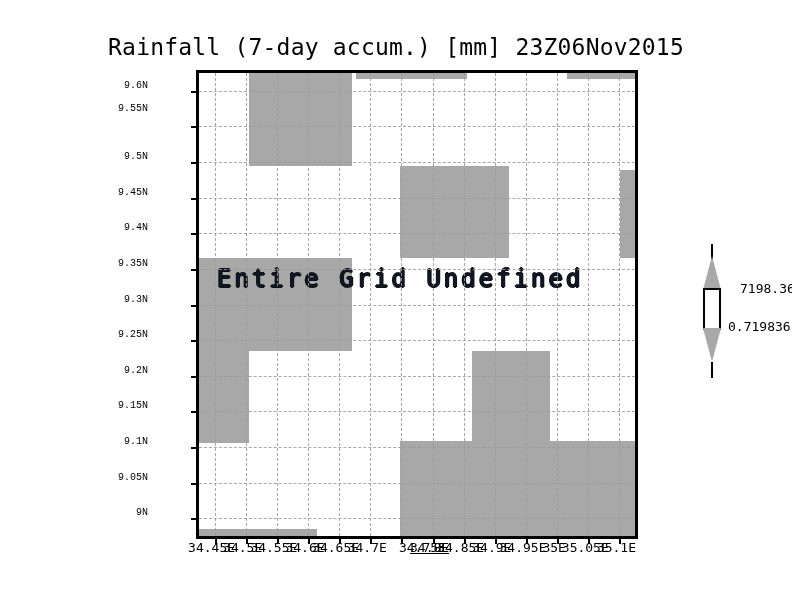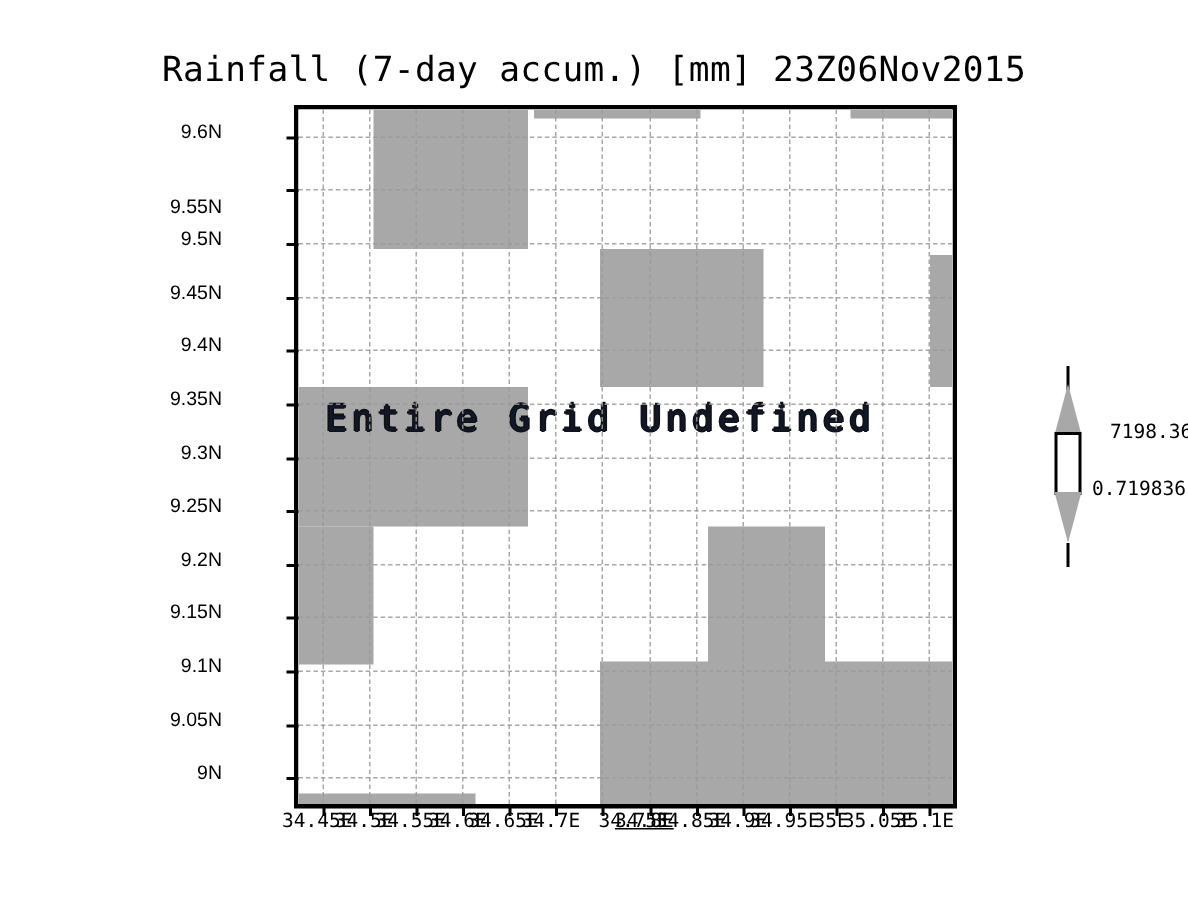--- a/index.html
+++ b/index.html
@@ -103,23 +103,23 @@
     height: 8px;
     width: 0;
     border-left: 2px solid #000;
   }
 
   
   .ylabel {
     position: absolute;
     right: 644px;
     text-align: right;
-    font-size: 13px;
-    white-space: nowrap;
-    font-family: Liberation Sans, sans-serif;
+    font-size: 10px;
+    white-space: nowrap;
+    font-family: Liberation Mono, monospace;
   }
   .xlabel {
     position: absolute;
     top: 540px;
     font-size: 13px;
     white-space: nowrap;
     text-align: center;
     font-family: "DejaVu Sans Mono", "Liberation Mono", monospace;
   }
 
@@ -262,21 +262,21 @@
       <div class="xtick" style="left: 295.87px;"></div>
       <div class="xtick" style="left: 327px;"></div>
       <div class="xtick" style="left: 358.13px;"></div>
       <div class="xtick" style="left: 389.304px;"></div>
       <div class="xtick" style="left: 420.435px;"></div>
     </div>
 </div>
 
 <div id="ylabel-layer">
     <div class="ylabel" style="top: 79.8255px;">9.6N</div>
-    <div class="ylabel" style="top: 130px;">9.55N</div>
+    <div class="ylabel" style="top: 103px;">9.55N</div>
     <div class="ylabel" style="top: 151.035px;">9.5N</div>
     <div class="ylabel" style="top: 186.64px;">9.45N</div>
     <div class="ylabel" style="top: 222.291px;">9.4N</div>
     <div class="ylabel" style="top: 257.895px;">9.35N</div>
     <div class="ylabel" style="top: 293.5px;">9.3N</div>
     <div class="ylabel" style="top: 329.105px;">9.25N</div>
     <div class="ylabel" style="top: 364.709px;">9.2N</div>
     <div class="ylabel" style="top: 400.36px;">9.15N</div>
     <div class="ylabel" style="top: 435.965px;">9.1N</div>
     <div class="ylabel" style="top: 471.57px;">9.05N</div>

